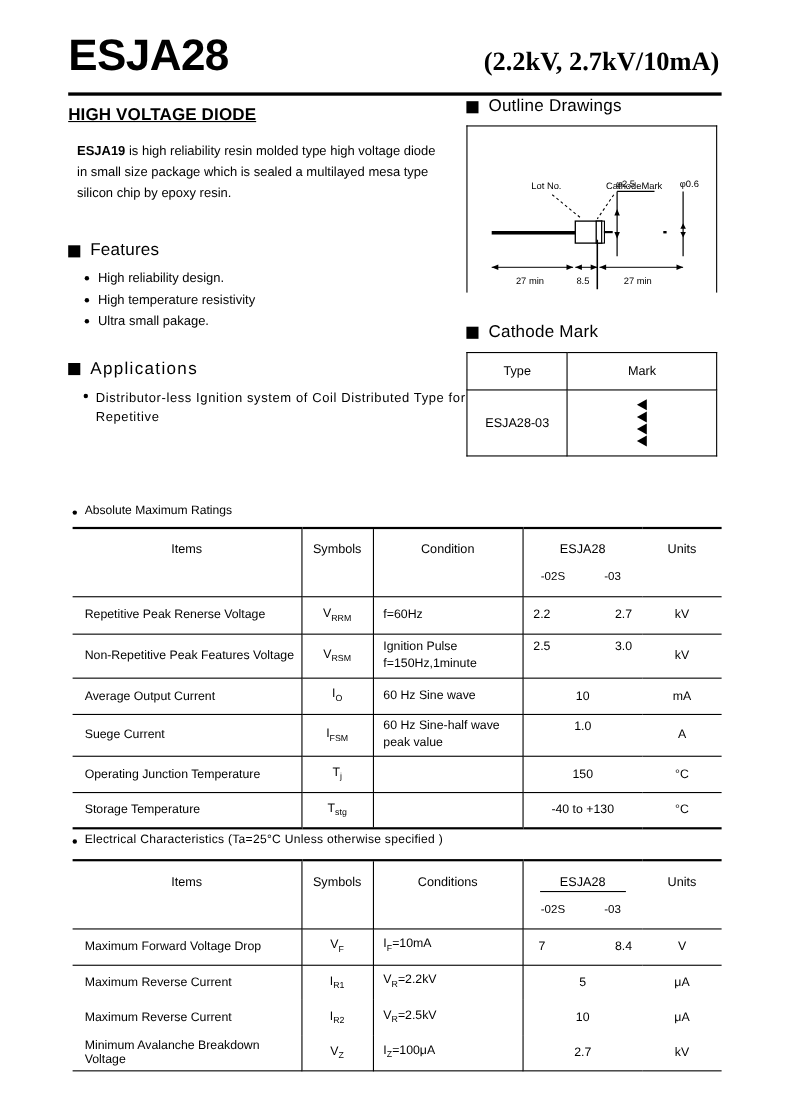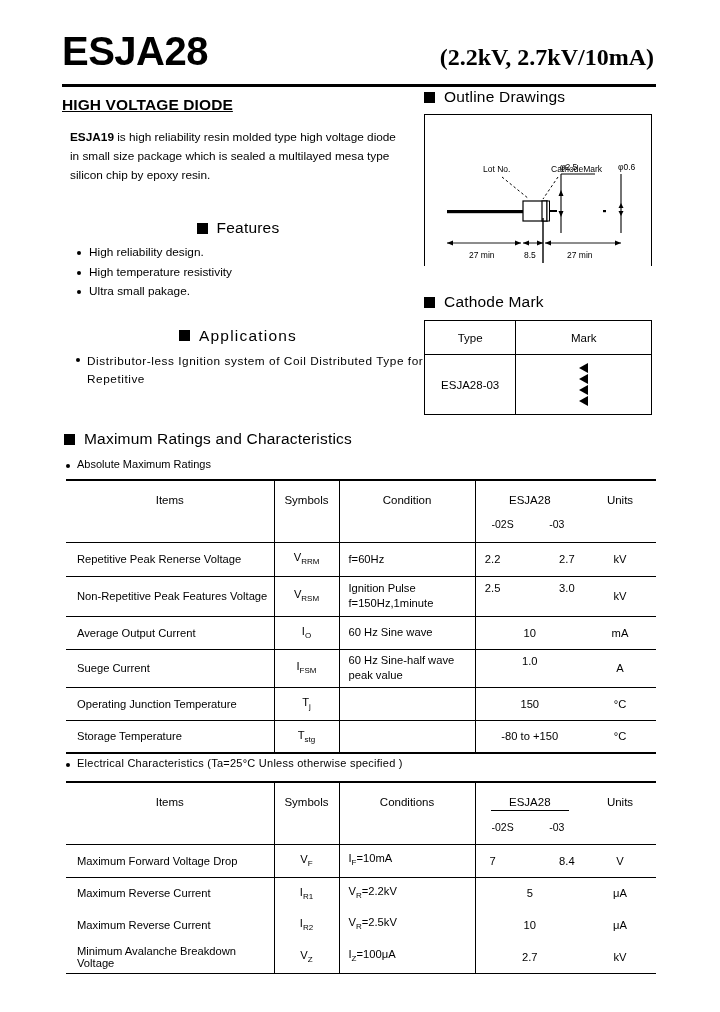--- a/index.html
+++ b/index.html
@@ -72,21 +72,20 @@
     margin: 2px 0 0 8px;
     width: 330px;
   }
   .desc b { font-weight: bold; }
 
   .sq-heading {
     display: flex;
     align-items: center;
     gap: 9px;
     margin: 0;
-    justify-content: center;
   }
   .sq {
     width: 11px;
     height: 11px;
     background: #000;
     flex: 0 0 auto;
     display: inline-block;
   }
   .sq-heading .sq-label {
     font-size: 15.5px;
@@ -430,24 +429,20 @@
               <span class="tri"></span>
               <span class="tri"></span>
               <span class="tri"></span>
             </div>
           </div>
         </td>
       </tr>
     </tbody>
   </table>
 
-  <div class="sq-heading mr-head">
-    <span class="sq"></span>
-    <span class="sq-label">Maximum Ratings and Characteristics</span>
-  </div>
   <div class="sub-bullet abs-label">Absolute Maximum Ratings</div>
 
   <table class="spec spec-1">
     <colgroup>
       <col style="width:208px">
       <col style="width:65px">
       <col style="width:136px">
       <col style="width:109px">
       <col style="width:72px">
     </colgroup>
@@ -515,21 +510,21 @@
         <td class="cell-item bb-thin br" style="height:33px">Operating Junction Temperature</td>
         <td class="cell-sym bb-thin br"><span>T</span><sub>j</sub></td>
         <td class="cell-cond bb-thin br"></td>
         <td class="cell-val bb-thin">150</td>
         <td class="cell-units bb-thin">°C</td>
       </tr>
       <tr>
         <td class="cell-item bb-thick br" style="height:33px">Storage Temperature</td>
         <td class="cell-sym bb-thick br"><span>T</span><sub>stg</sub></td>
         <td class="cell-cond bb-thick br"></td>
-        <td class="cell-val bb-thick">-80  to +150</td>
+        <td class="cell-val bb-thick">-40  to +130</td>
         <td class="cell-units bb-thick">°C</td>
       </tr>
     </tbody>
   </table>
 
   <div class="sub-bullet ec-label">Electrical  Characteristics  (Ta=25°C  Unless  otherwise  specified )</div>
 
   <table class="spec spec-2">
     <colgroup>
       <col style="width:208px">

